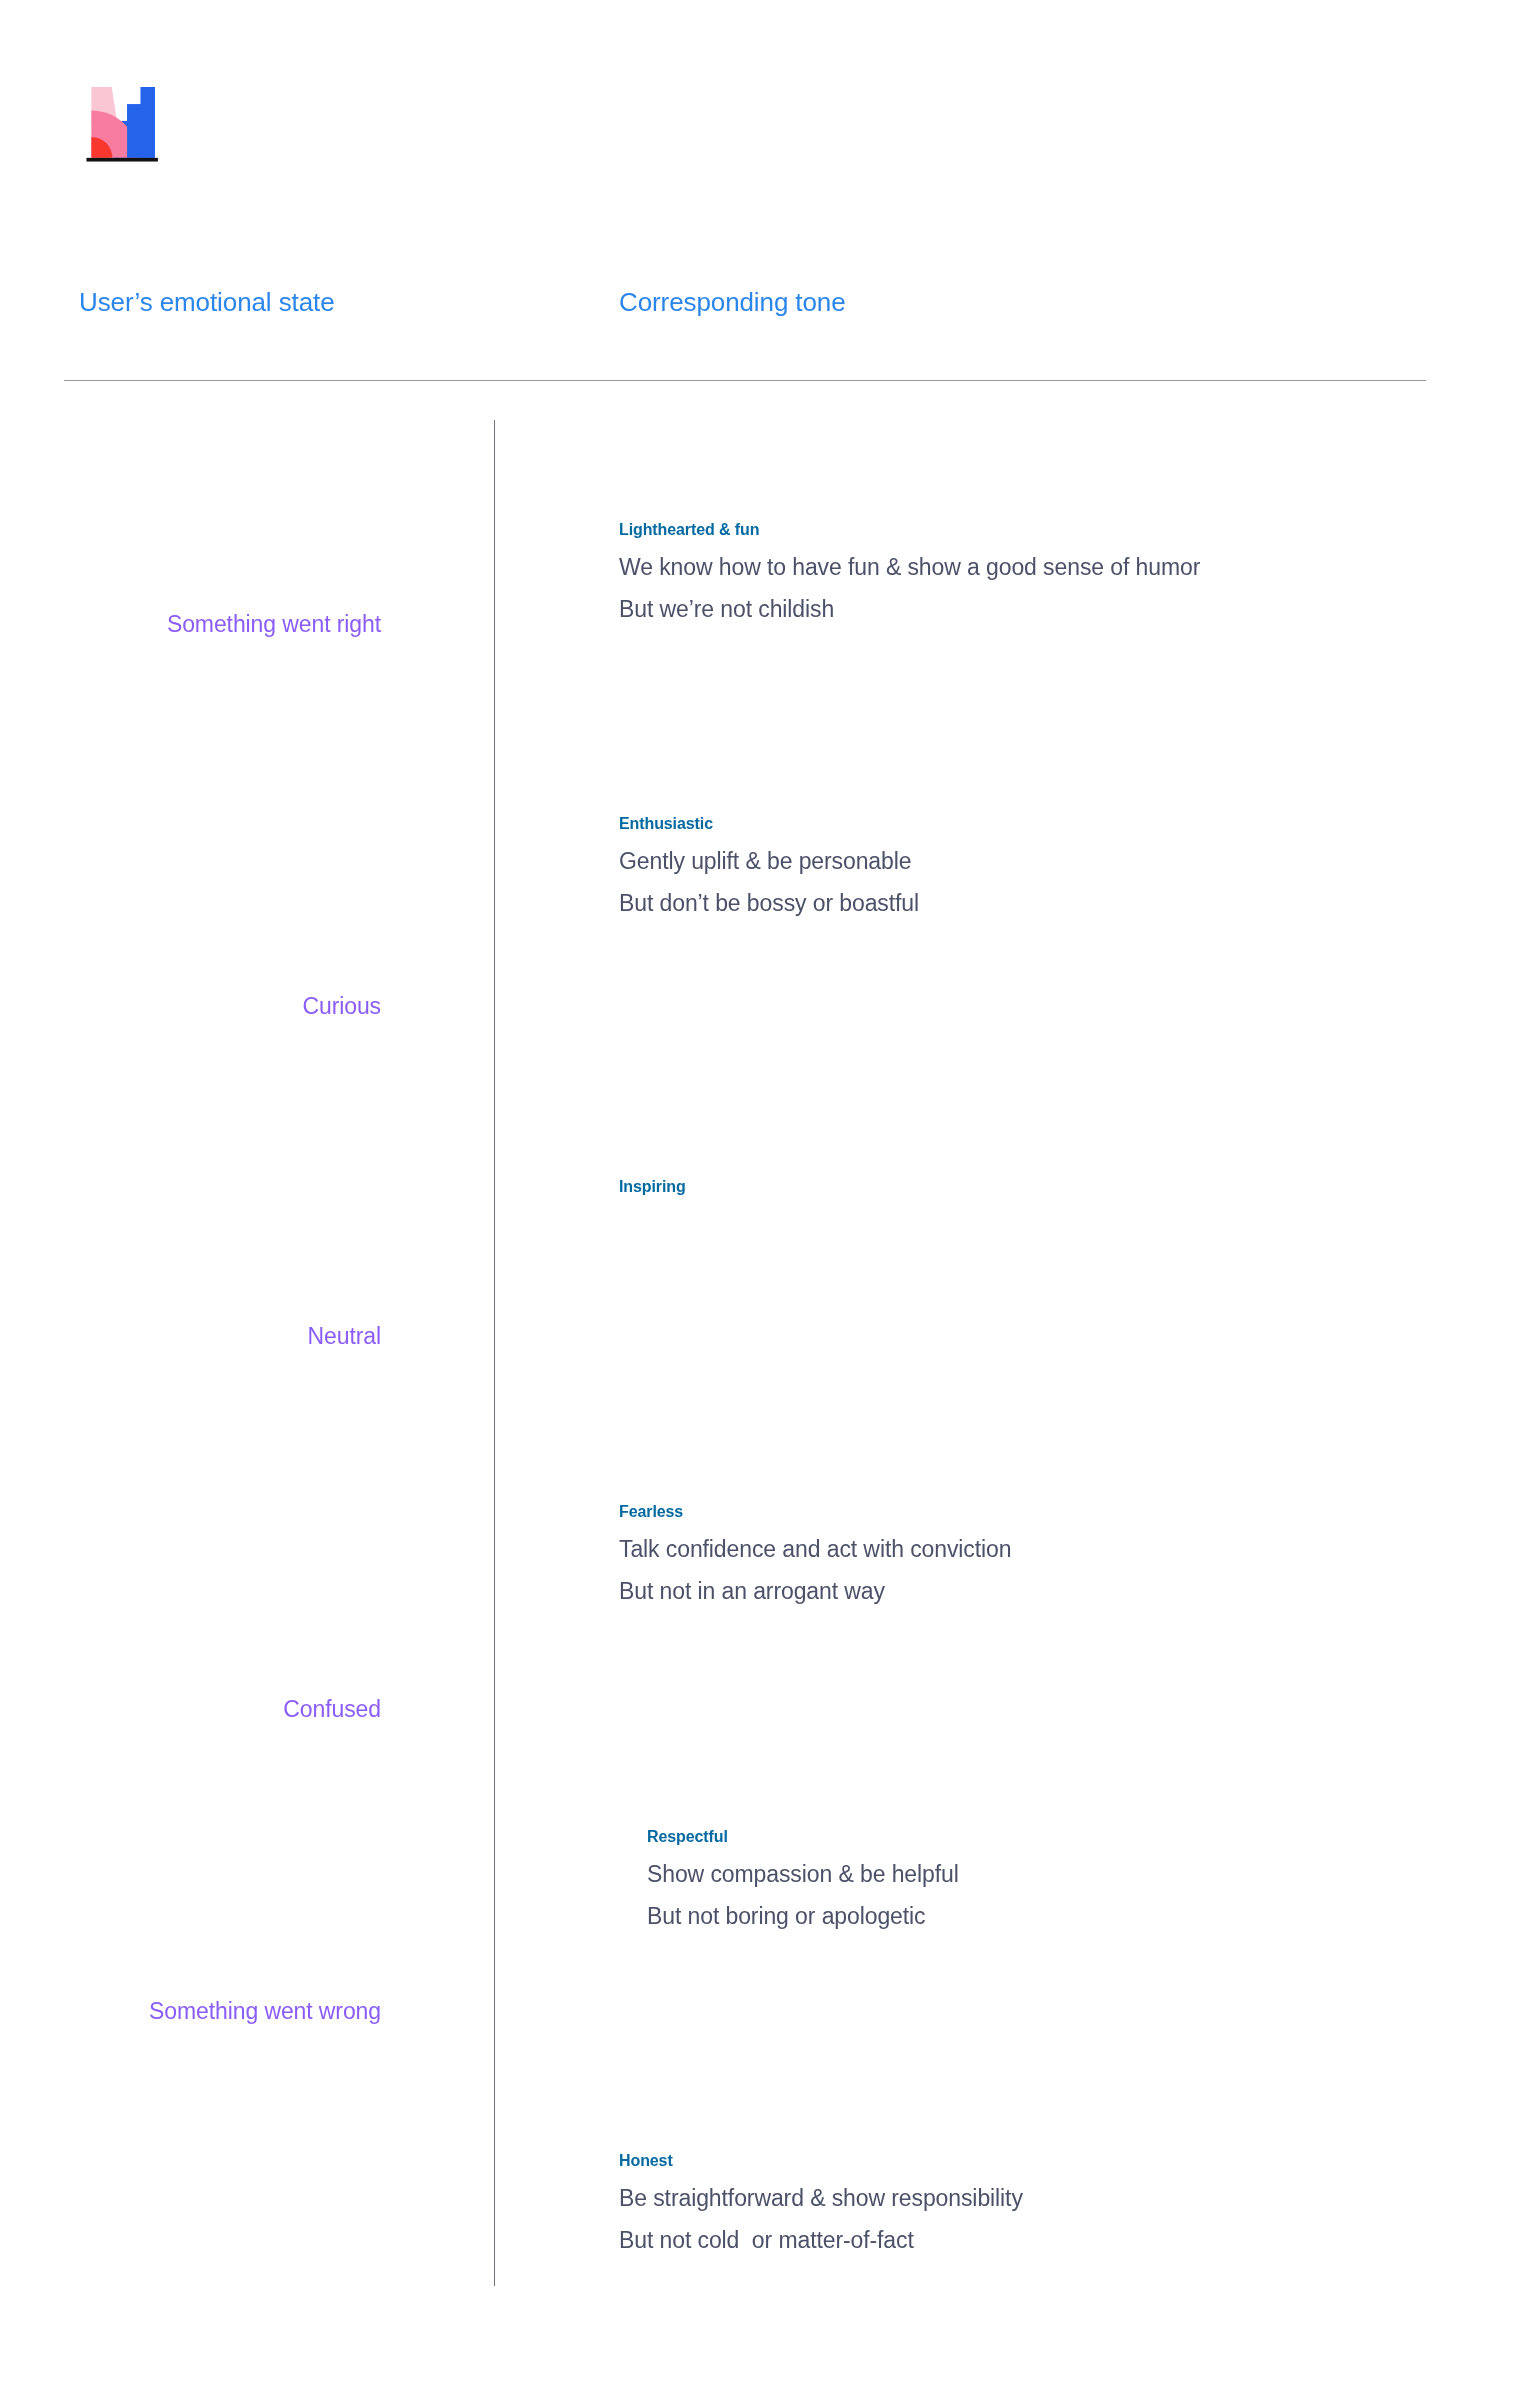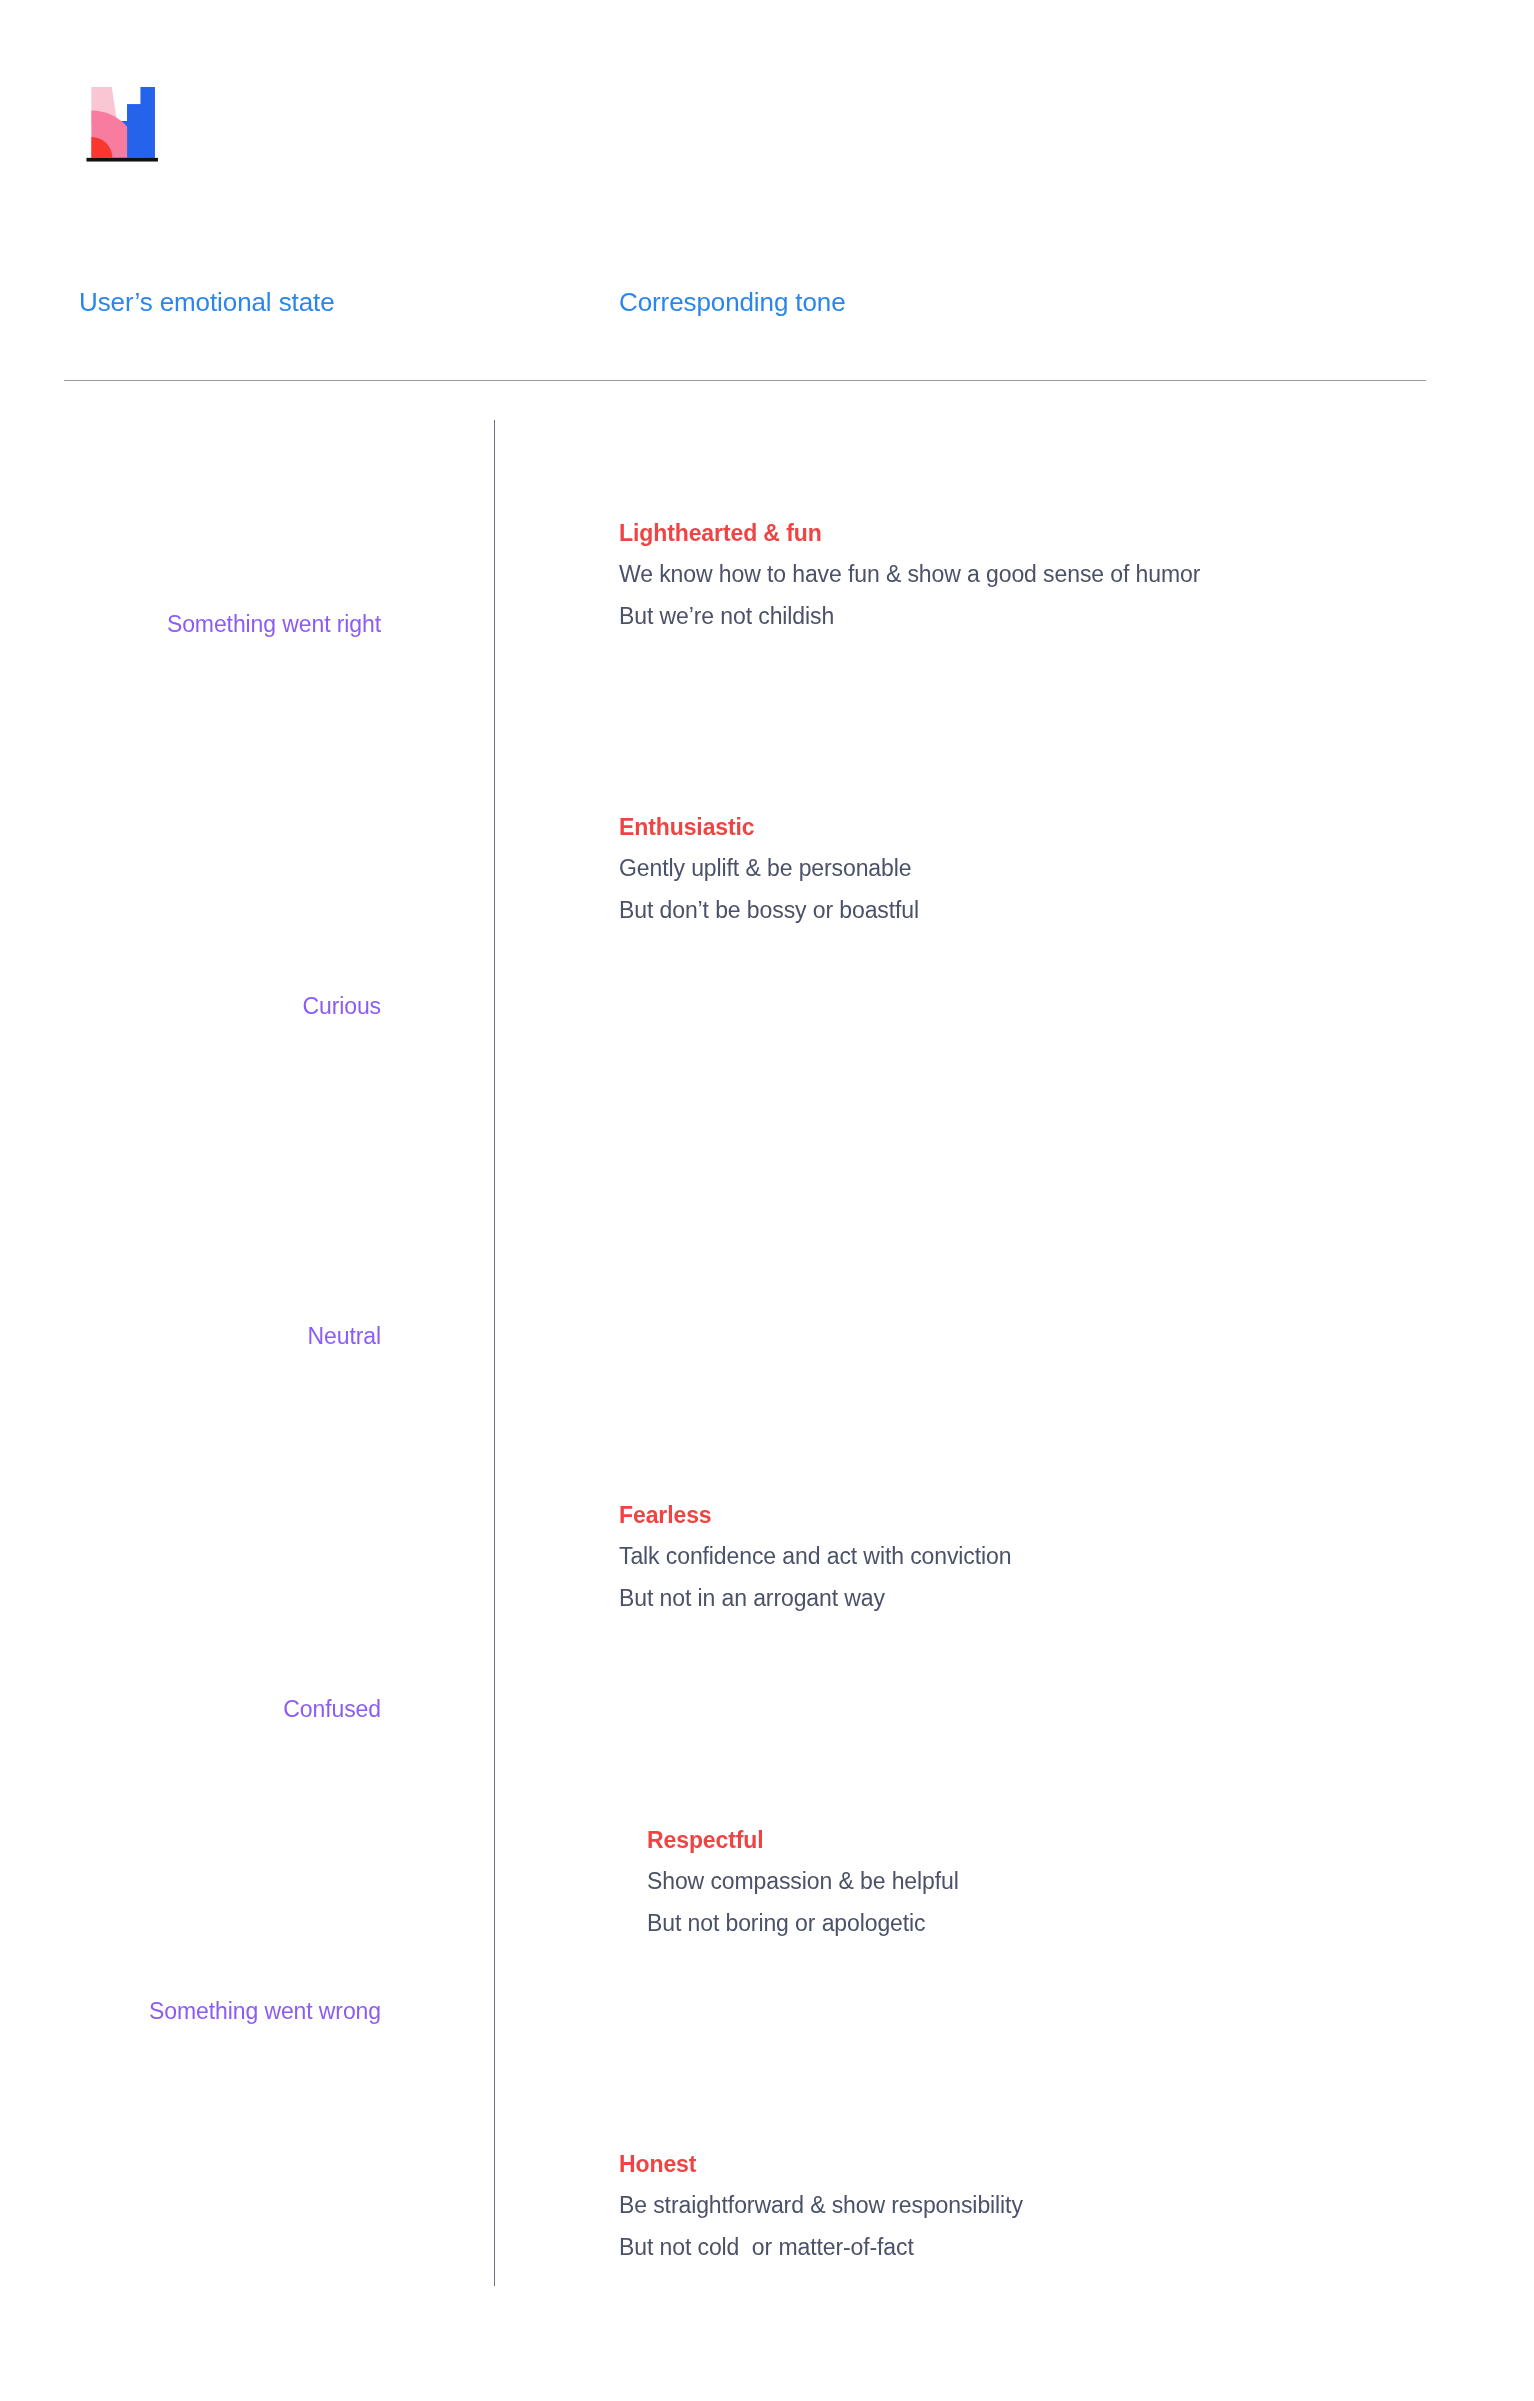--- a/index.html
+++ b/index.html
@@ -67,23 +67,23 @@
     white-space: nowrap;
     text-align: right;
   }
 
   
   .tone-block {
     position: absolute;
     left: 619px;
   }
   .tone-name {
-    font-size: 23px;
+    font-size: 16px;
     font-weight: 600;
-    color: #ef4444;
+    color: #0369a1;
     letter-spacing: -0.1px;
     white-space: nowrap;
     line-height: 1;
   }
   .tone-do {
     margin-top: 18.4px;
     font-size: 23px;
     font-weight: 400;
     color: #4b5168;
     letter-spacing: -0.1px;
@@ -139,20 +139,21 @@
       <div class="tone-name">Lighthearted &amp; fun</div>
       <div class="tone-do">We know how to have fun &amp; show a good sense of humor</div>
       <div class="tone-dont">But we’re not childish</div>
     </div>
     <div class="tone-block" style="top: 816px;">
       <div class="tone-name">Enthusiastic</div>
       <div class="tone-do">Gently uplift &amp; be personable</div>
       <div class="tone-dont">But don’t be bossy or boastful</div>
     </div>
     <div class="tone-block" style="top: 1179px;">
+      <div class="tone-name">Inspiring</div>
     </div>
     <div class="tone-block" style="top: 1504px;">
       <div class="tone-name">Fearless</div>
       <div class="tone-do">Talk confidence and act with conviction</div>
       <div class="tone-dont">But not in an arrogant way</div>
     </div>
     <div class="tone-block" style="top: 1829px; margin-left: 28px;">
       <div class="tone-name">Respectful</div>
       <div class="tone-do">Show compassion &amp; be helpful</div>
       <div class="tone-dont">But not boring or apologetic</div>

